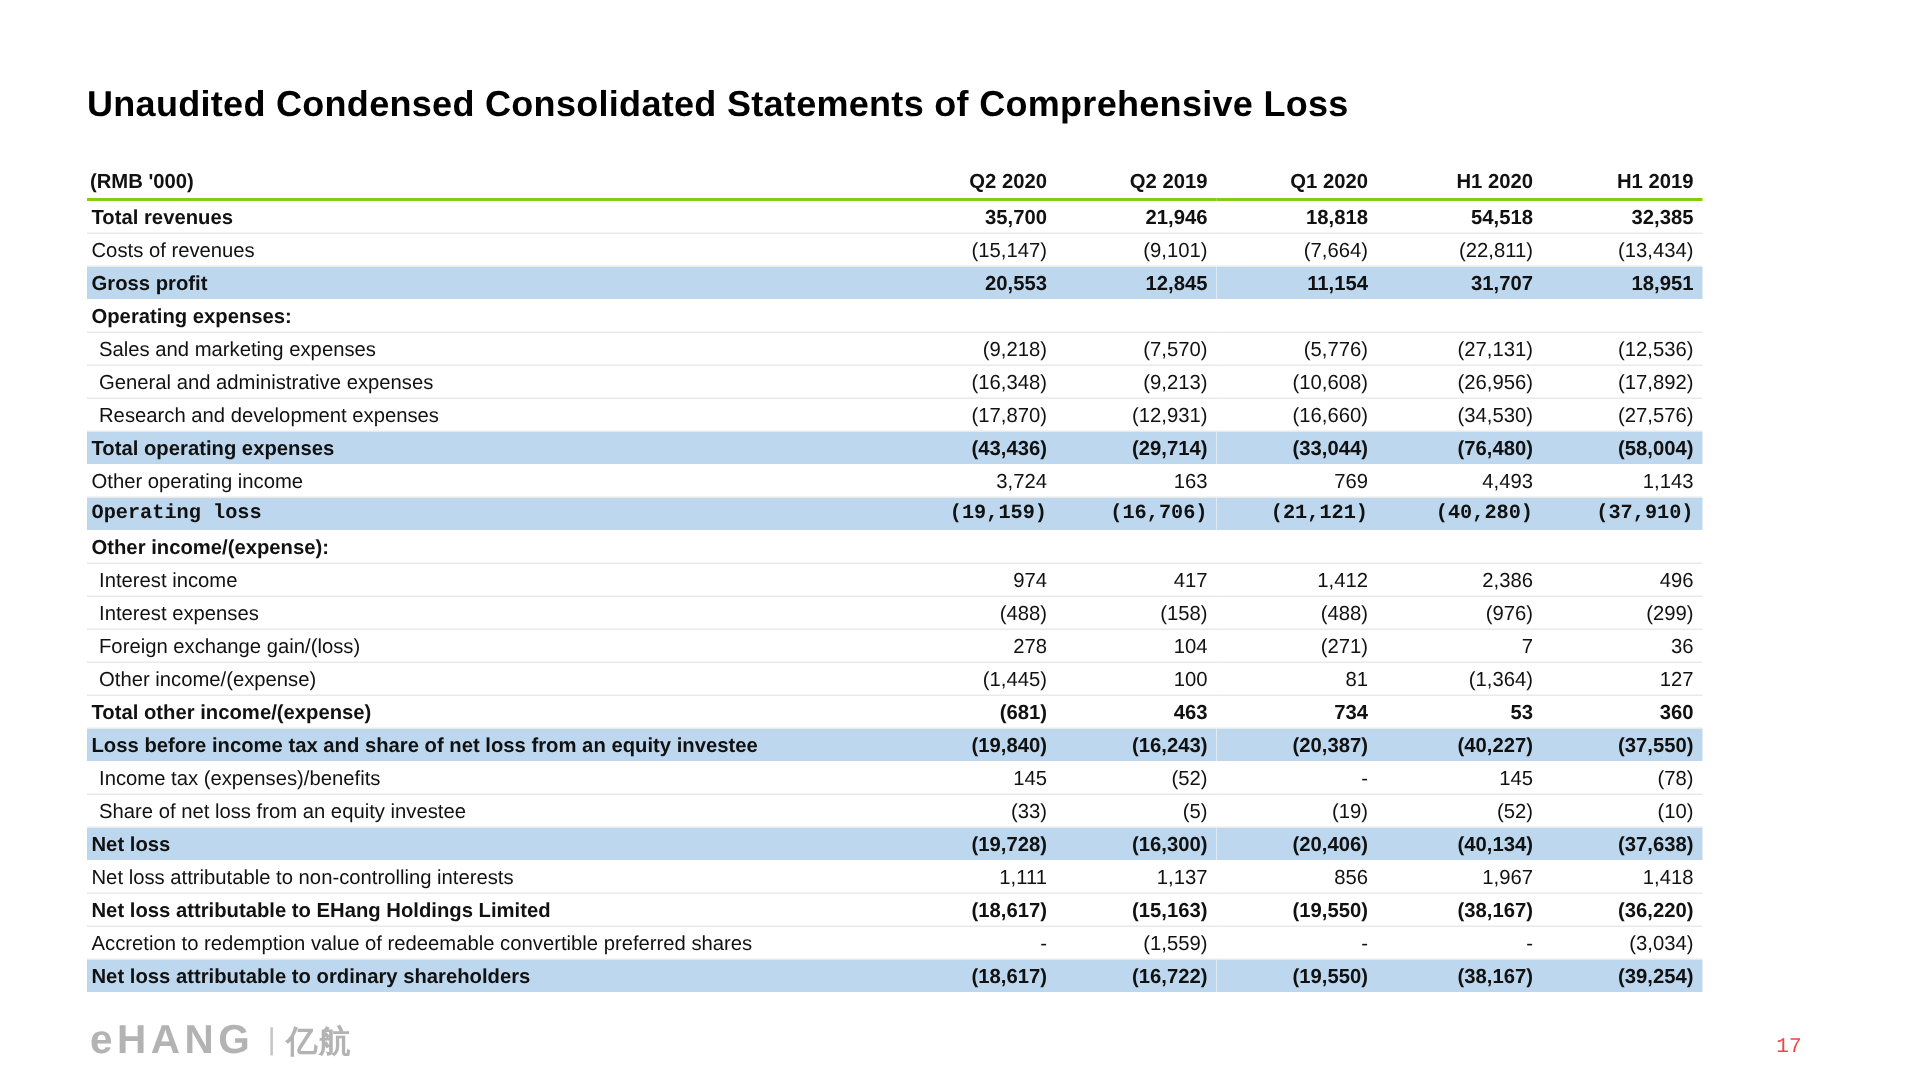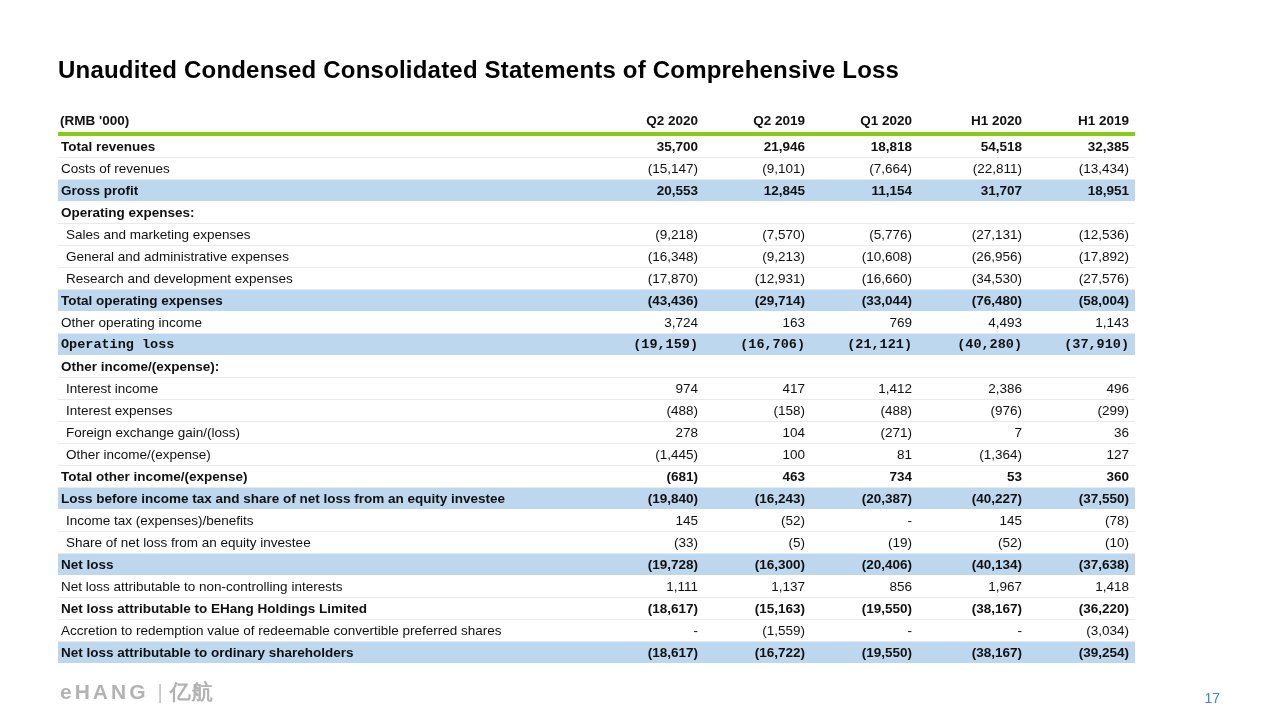--- a/index.html
+++ b/index.html
@@ -16,45 +16,45 @@
     font-size:13.5px;color:#111;}
   table.fin col.c-label{width:540px;}
   table.fin col.c1{width:106px;}
   table.fin col.c2{width:107px;}
   table.fin col.c3{width:107px;}
   table.fin col.c4{width:110px;}
   table.fin col.c5{width:auto;}
 
   table.fin th{
     font-weight:bold;vertical-align:bottom;
-    padding:2px 6px 4px 6px;border-bottom:4px solid #84cc16;white-space:nowrap;
+    padding:2px 6px 4px 6px;border-bottom:2px solid #84cc16;white-space:nowrap;
   }
   table.fin th.h-label{text-align:left;padding-left:2px;}
   table.fin th.h-num{text-align:right;}
 
   table.fin td{
     height:19px;padding:1px 6px 1px 6px;white-space:nowrap;overflow:hidden;
     border-bottom:1px solid #e9e9e9;
   }
   table.fin td.lbl{text-align:left;padding-left:3px;}
   table.fin td.lbl.ind{padding-left:8px;}
   table.fin td.num{text-align:right;}
   table.fin tr.b td{font-weight:bold;}
   table.fin tr.hl td{border-bottom:1px solid transparent;}
 
   .logo{
     position:absolute;left:60px;top:666px;display:flex;align-items:center;
     color:#b3b3b3;user-select:none;
   }
-  .logo .latin{font-size:21px;font-weight:bold;letter-spacing:3px;}
+  .logo .latin{font-size:27px;font-weight:bold;letter-spacing:3px;}
   .logo .bar{font-size:20px;font-weight:normal;margin:0 7px 0 9px;color:#c4c4c4;}
   .logo .cjk{font-size:21px;font-weight:bold;letter-spacing:1px;}
 
   .page-number{
-    position:absolute;right:60px;top:678px;font-size:14px;color:#3b82f6;
+    position:absolute;right:79px;top:678px;font-size:14px;color:#ef4444;font-family:Liberation Mono, monospace;
   }
 </style>
 </head>
 <body>
 
 <div class="slide">
 
   <div class="title">Unaudited Condensed Consolidated Statements of Comprehensive Loss</div>
 
   <div class="fin-table-wrap">

